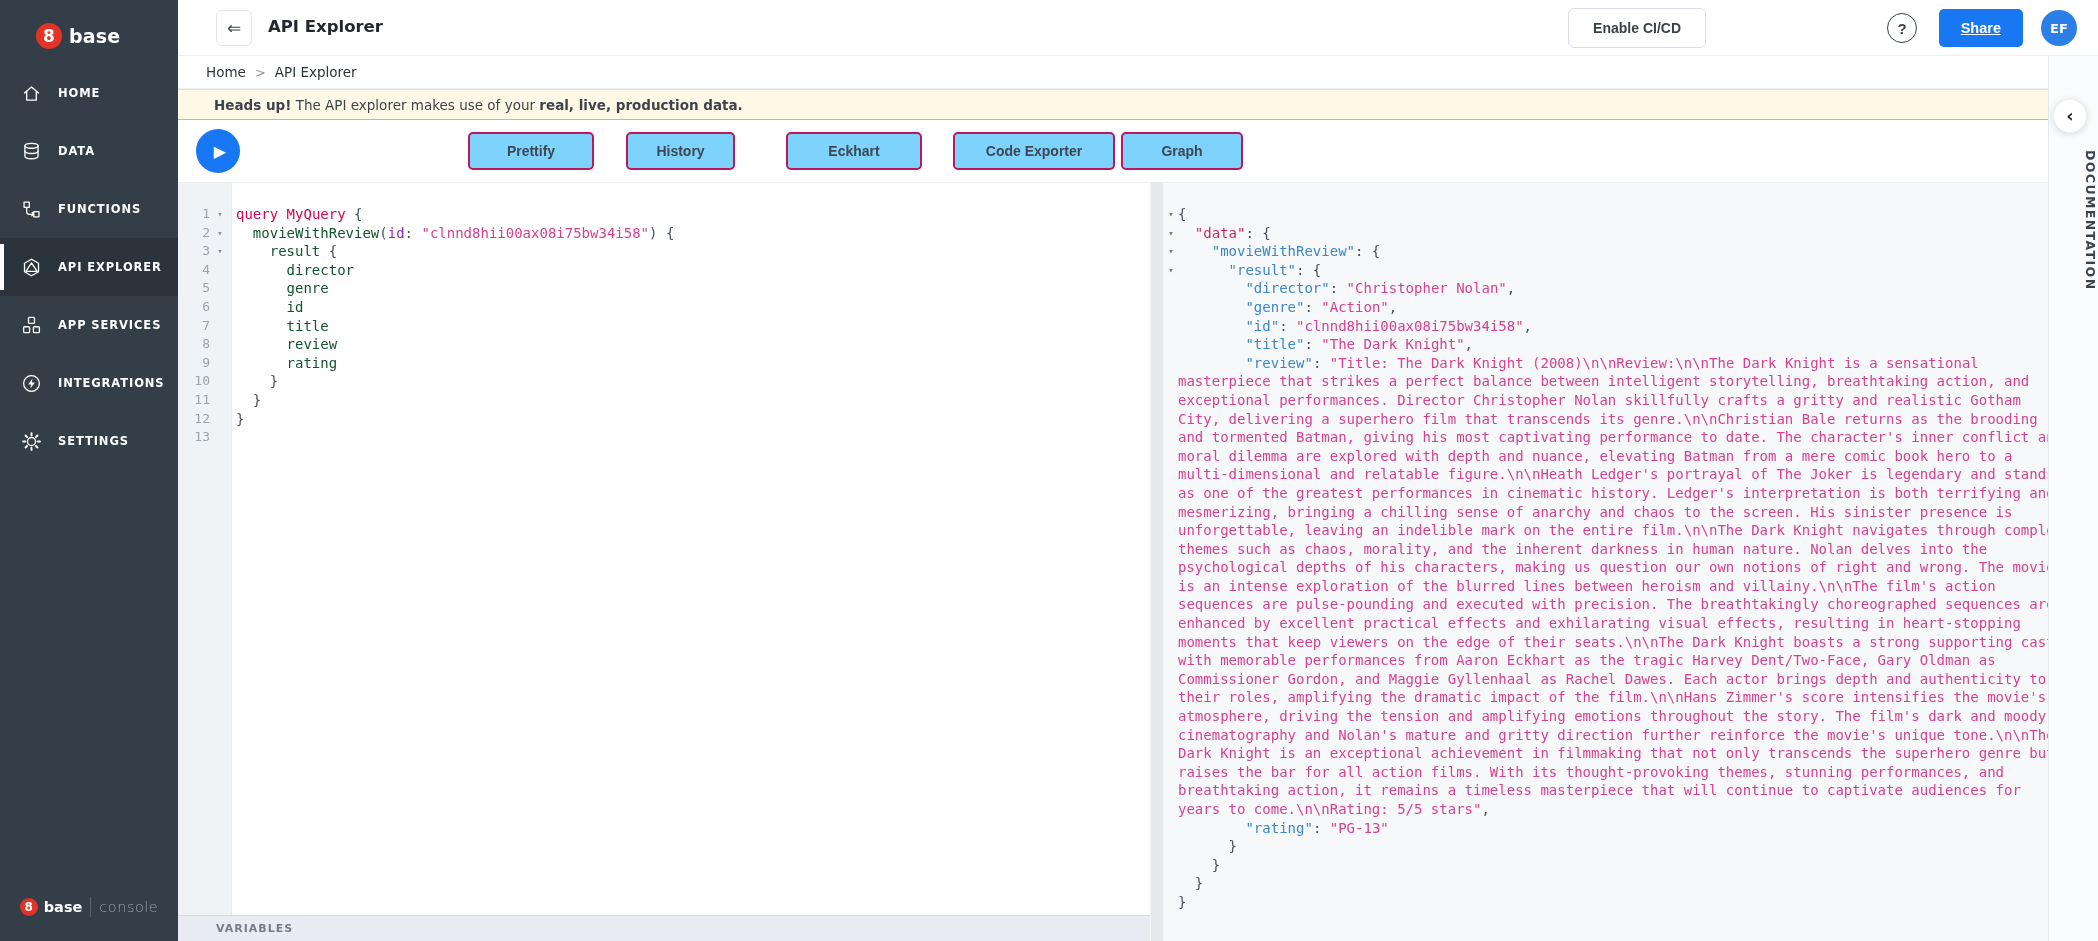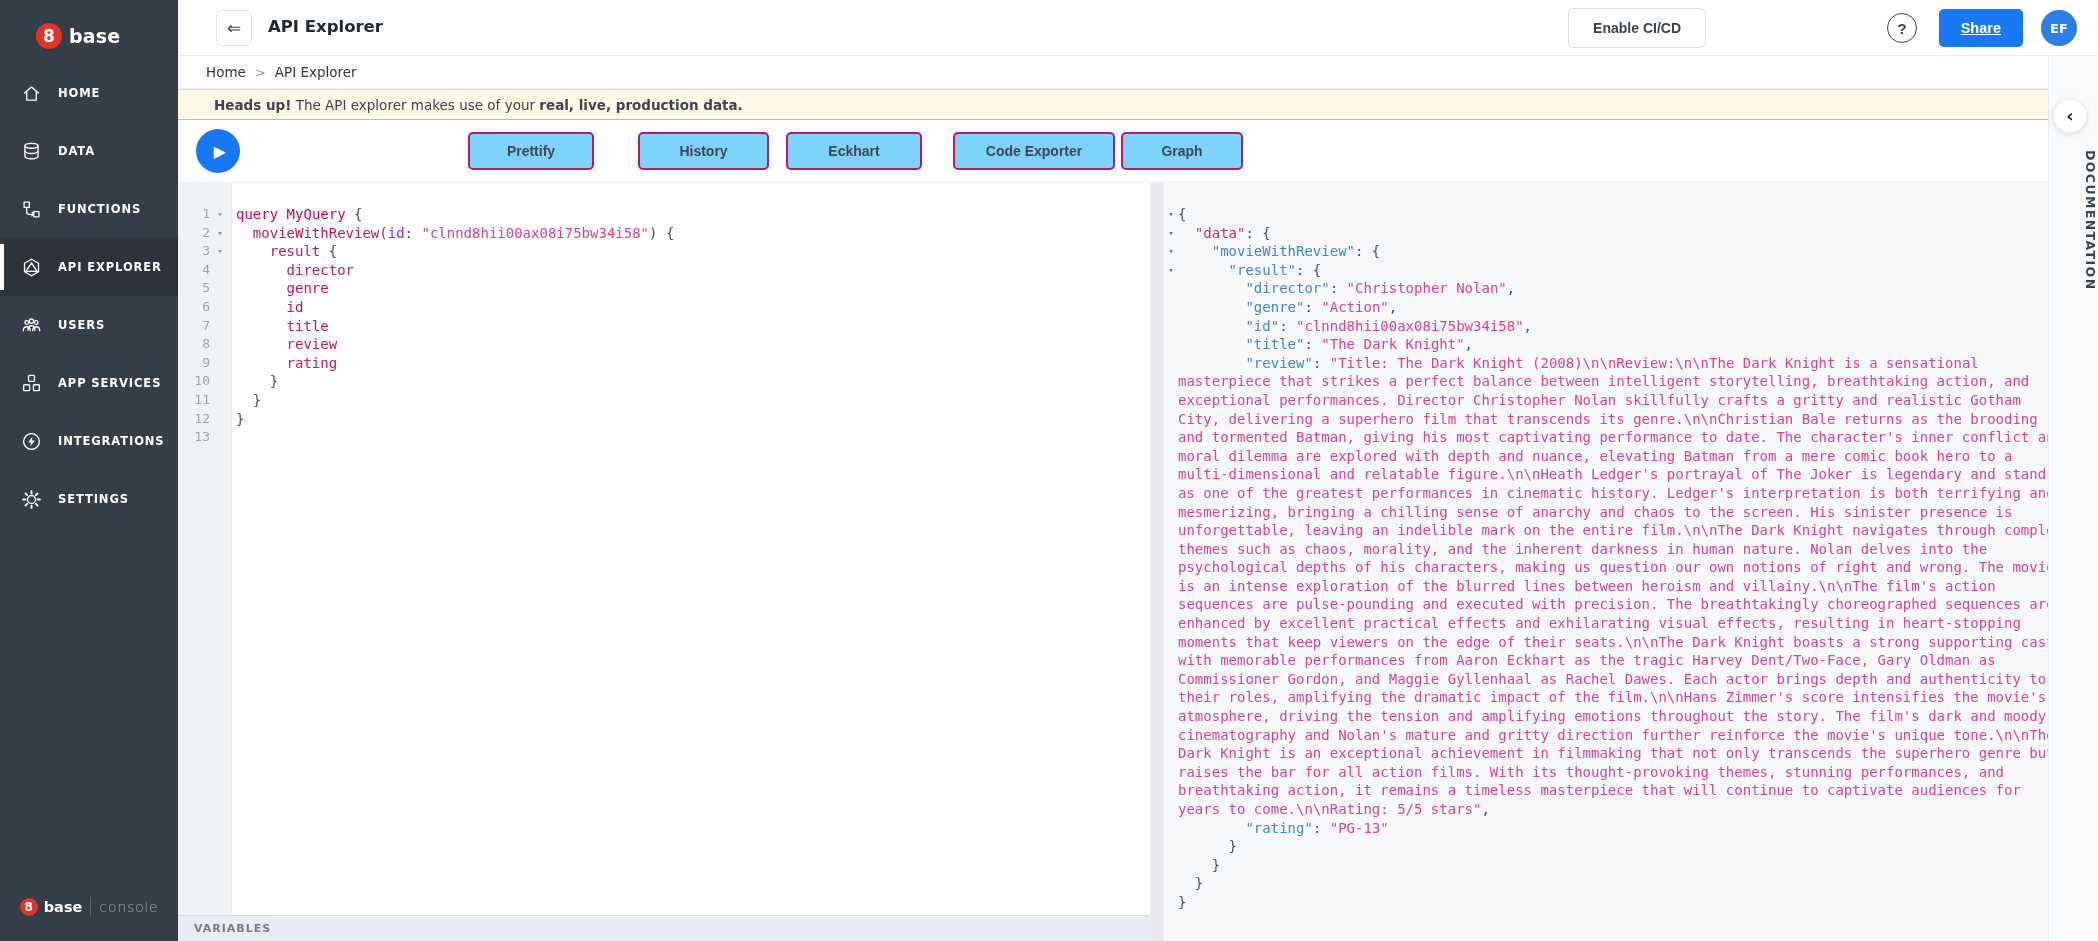--- a/index.html
+++ b/index.html
@@ -75,31 +75,31 @@
   .response-pane { position:absolute; left:1164px; top:182px; width:934px; height:759px; background:#f7f8fa; border-top:1px solid #eceef1; overflow:hidden; }
   .rs-lines { position:absolute; left:0; top:22px; font-family:"DejaVu Sans Mono","Liberation Mono",monospace;
     font-size:14px; line-height:18.6px; }
   .rs-row { display:flex; }
   .rs-fold { width:14px; text-align:center; color:#707880; font-size:9px; flex:none; cursor:pointer; }
   .rs-code { white-space:pre-wrap; width:890px; word-break:normal; overflow-wrap:break-word; }
 
   
   .tk-kw  { color:#d2054e; }
   .tk-def { color:#d2054e; }
-  .tk-prop{ color:#be185d; }
+  .tk-prop{ color:#14532d; }
   .tk-attr{ color:#8b2bb9; }
   .tk-str { color:#d64292; }
   .tk-pun { color:#474f58; }
   .tk-key { color:#3c87c7; }
   .tk-key2{ color:#cb2b5e; }
   .tk-val { color:#d64292; }
 
   
   .variables-bar { position:absolute; left:178px; top:915px; width:972px; height:26px; background:#e9edf3;
-    border-top:1px solid #d7dce3; display:flex; align-items:center; padding-left:16px; cursor:pointer; }
+    border-top:1px solid #d7dce3; display:flex; align-items:center; padding-left:38px; cursor:pointer; }
   .variables-bar span { font-size:11px; font-weight:700; letter-spacing:1px; color:#747d88; }
 
   
   .doc-panel { position:absolute; left:2048px; top:56px; width:50px; height:885px; background:#fafbfc; border-left:1px solid #e5e8ec; z-index:6; }
   .doc-label { position:absolute; top:94px; left:0; width:100%; display:flex; justify-content:center;
     writing-mode:vertical-rl; text-orientation:mixed; font-size:12.5px; font-weight:700; letter-spacing:1.4px; color:#39434e; cursor:pointer; }
   .doc-toggle { position:absolute; left:2053px; top:99px; width:34px; height:34px; border-radius:50%; background:#fff;
     border:1px solid #f0f1f3; box-shadow:0 1px 6px rgba(40,50,60,.18); z-index:7; display:flex; align-items:center; justify-content:center;
     font-size:18px; font-weight:700; color:#1a1e23; cursor:pointer; padding-bottom:2px; }
 </style>
@@ -145,33 +145,20 @@
           <span class="nav-label">FUNCTIONS</span>
         </div>
         <div class="nav-item active">
           <span class="nav-icon">
             <svg viewBox="0 0 24 24" fill="none" stroke="#fff" stroke-width="1.5" stroke-linecap="round" stroke-linejoin="round">
               <path d="M12 2.6 L20 7.2 V16.8 L12 21.4 L4 16.8 V7.2 Z"></path>
               <path d="M12 6.6 L18.4 16.4 H5.6 Z"></path>
             </svg>
           </span>
           <span class="nav-label">API EXPLORER</span>
-        </div>
-        <div class="nav-item">
-          <span class="nav-icon">
-            <svg viewBox="0 0 24 24" fill="none" stroke="#fff" stroke-width="1.5" stroke-linecap="round" stroke-linejoin="round">
-              <circle cx="6.6" cy="8.6" r="2.1"></circle>
-              <circle cx="17.4" cy="8.6" r="2.1"></circle>
-              <circle cx="12" cy="7" r="2.4"></circle>
-              <path d="M2.6 18 c0-3 1.9-4.6 4-4.6 s4 1.6 4 4.6"></path>
-              <path d="M13.4 18 c0-3 1.9-4.6 4-4.6 s4 1.6 4 4.6"></path>
-              <path d="M8 17.5 c0-3.6 1.8-5.2 4-5.2 s4 1.6 4 5.2"></path>
-            </svg>
-          </span>
-          <span class="nav-label">USERS</span>
         </div>
         <div class="nav-item">
           <span class="nav-icon">
             <svg viewBox="0 0 24 24" fill="none" stroke="#fff" stroke-width="1.5" stroke-linecap="round" stroke-linejoin="round">
               <rect x="8.6" y="2.8" width="6.8" height="6.8" rx="1"></rect>
               <rect x="3" y="13.4" width="6.8" height="6.8" rx="1"></rect>
               <rect x="14.2" y="13.4" width="6.8" height="6.8" rx="1"></rect>
             </svg>
           </span>
           <span class="nav-label">APP SERVICES</span>
@@ -223,21 +210,21 @@
   <div class="banner">
     <span><b>Heads up!</b><span> The API explorer makes use of your </span><b>real, live, production data.</b></span>
   </div>
 
   <div class="toolbar">
     <button class="play-btn">
       <span>▶</span>
     </button>
     <div id="tb-buttons">
         <button class="tb-btn" style="left: 290px; width: 126px;">Prettify</button>
-        <button class="tb-btn" style="left: 460px; width: 131px;">History</button>
+        <button class="tb-btn" style="left: 448px; width: 109px;">History</button>
         <button class="tb-btn" style="left: 608px; width: 136px;">Eckhart</button>
         <button class="tb-btn" style="left: 775px; width: 162px;">Code Exporter</button>
         <button class="tb-btn" style="left: 943px; width: 122px;">Graph</button>
       </div>
   </div>
 
   <section class="editor-pane">
     <div class="gutter-bg"></div>
     <div class="ed-lines" id="ed-lines">
         <div class="ed-row">

